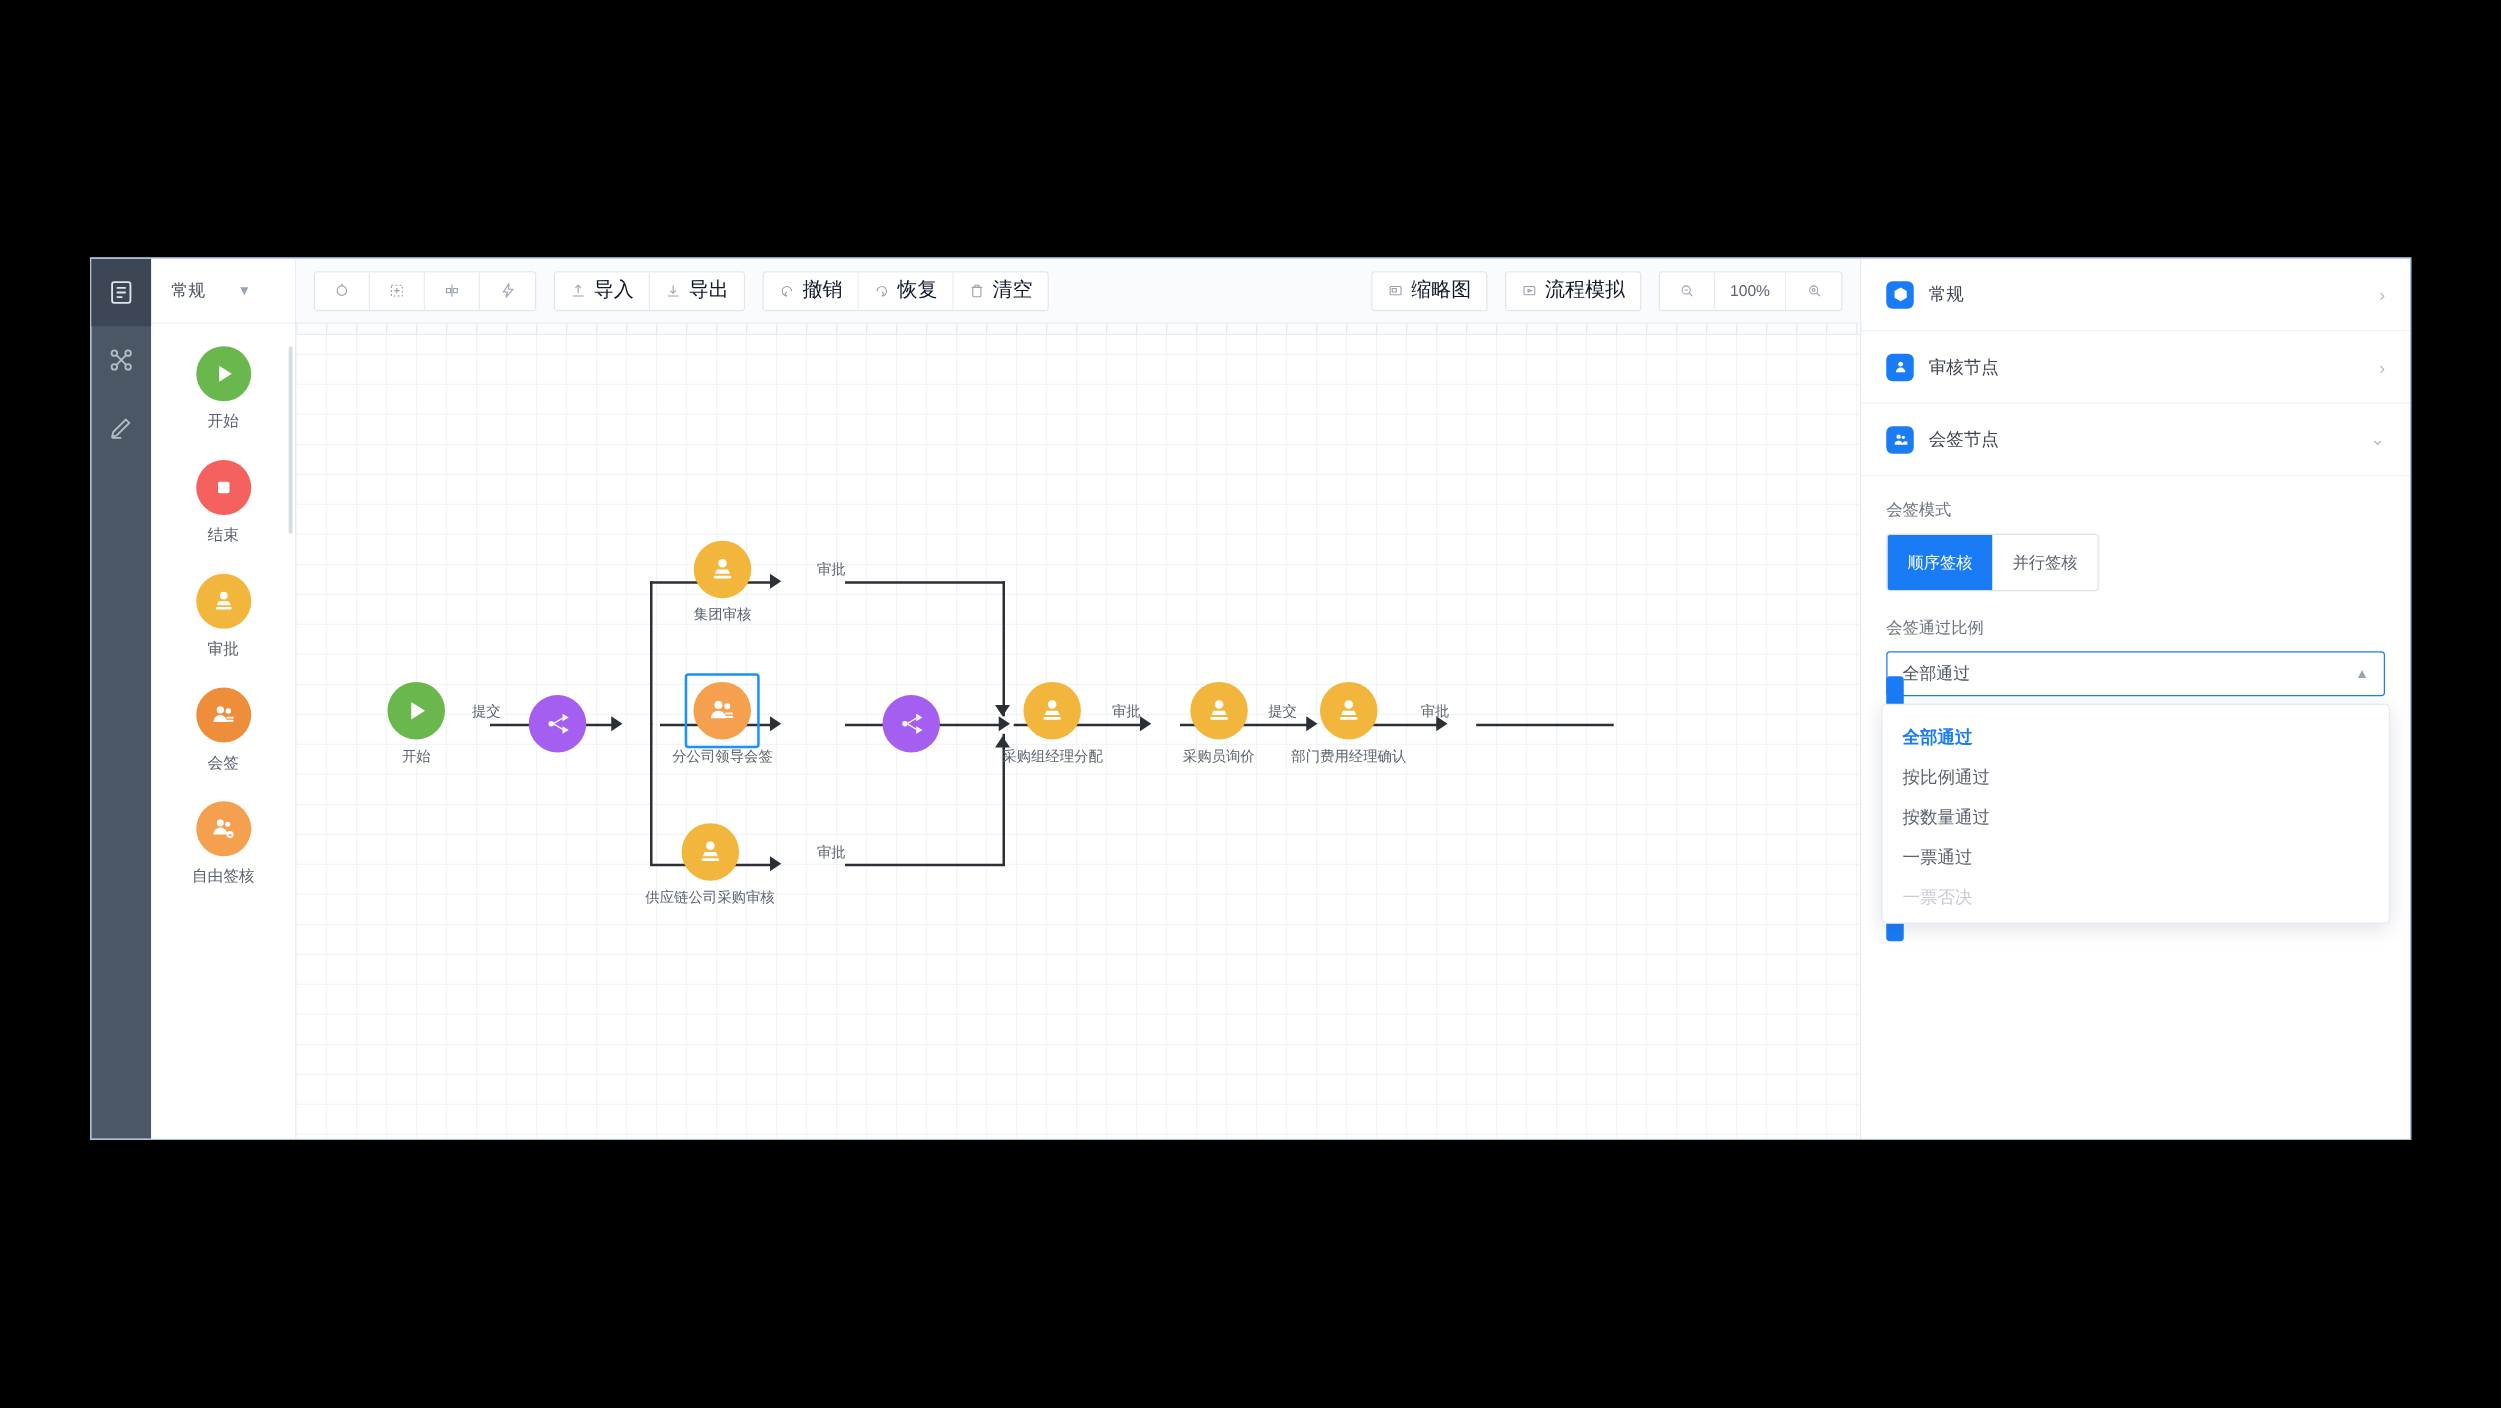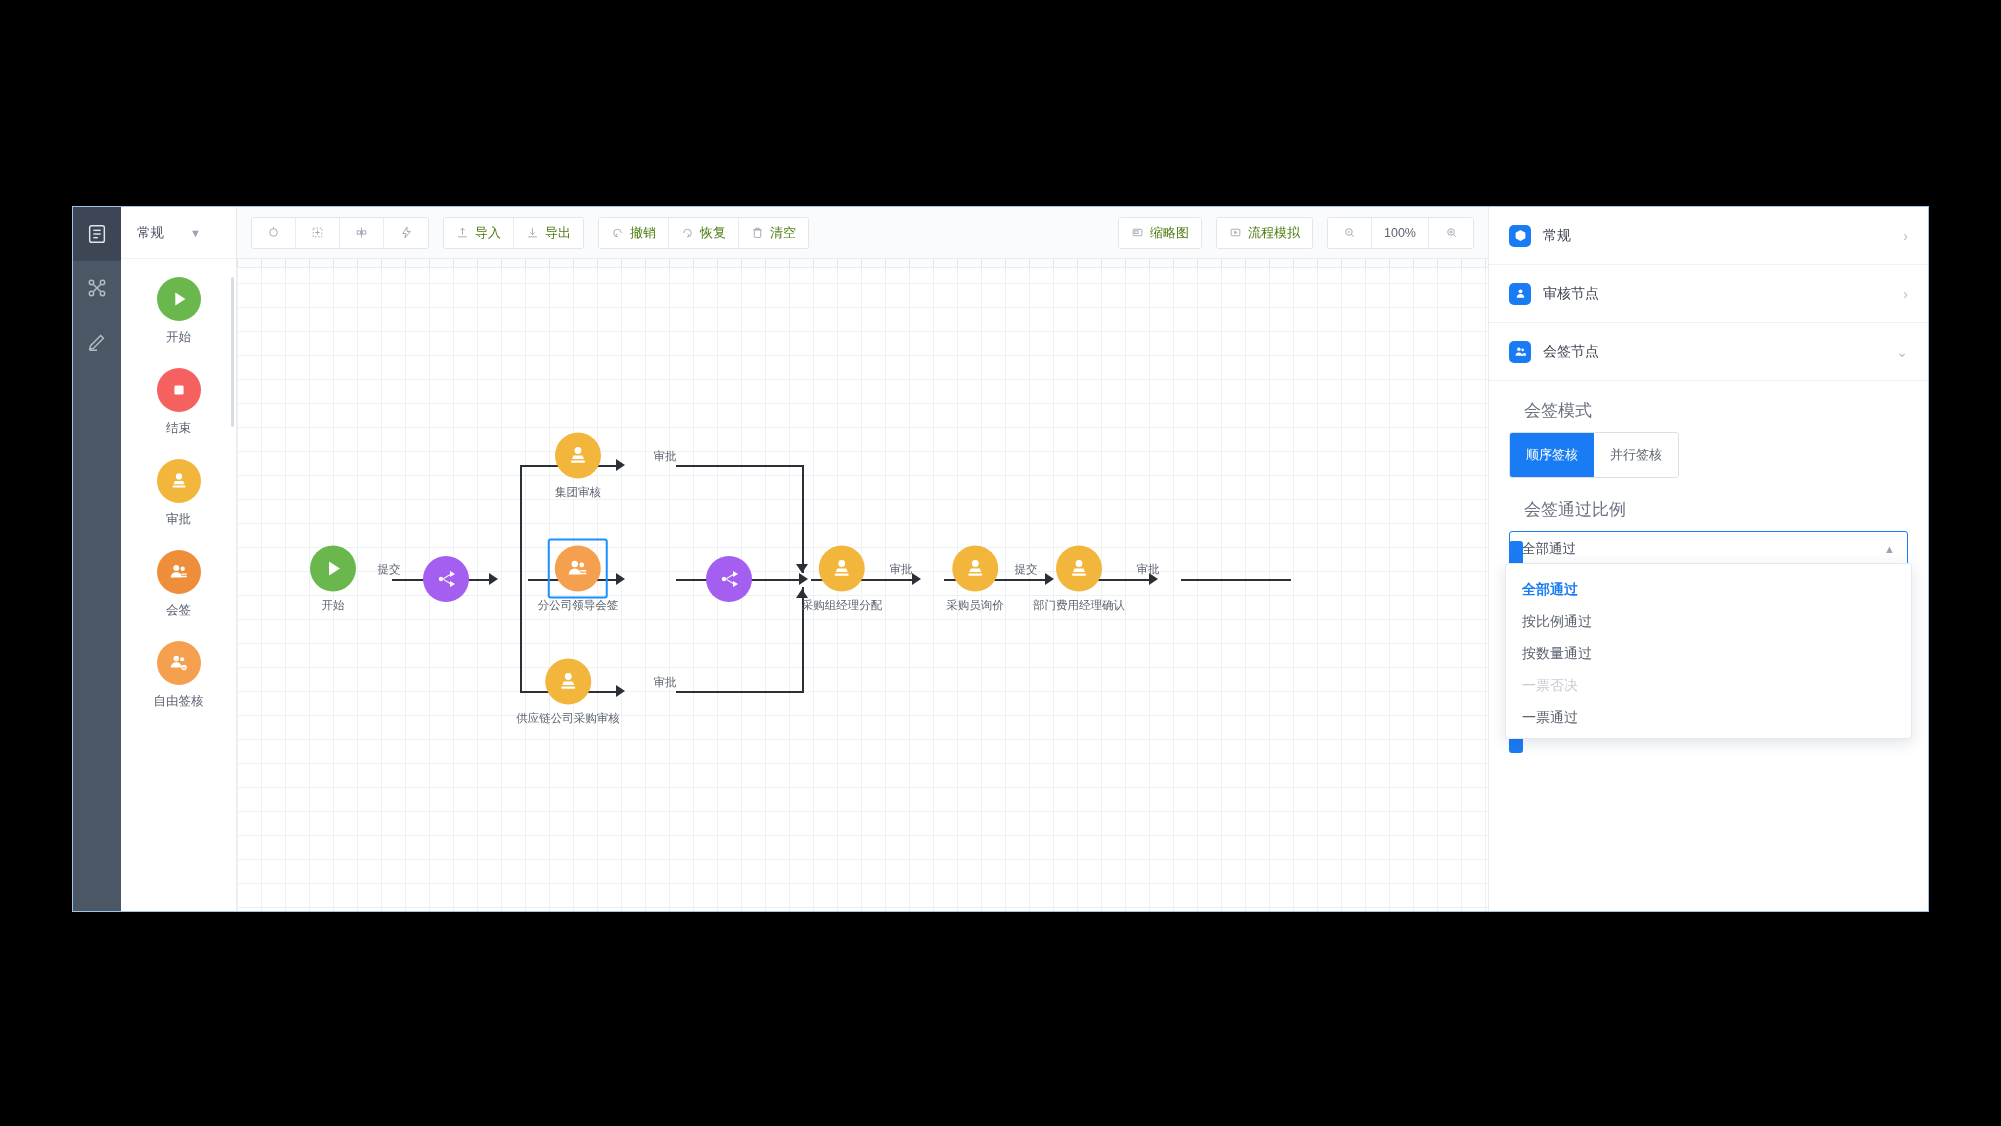--- a/index.html
+++ b/index.html
@@ -30,21 +30,21 @@
   .pal-label{ margin-top:8px; font-size:12.5px; color:#5a6170; }
   .pal-scroll{ position:absolute; right:2px; top:18px; width:3px; height:150px;
                background:#d7dce3; border-radius:2px; }
 
   
   .canvas-wrap{ flex:1; display:flex; flex-direction:column; min-width:0; }
   .toolbar{ height:52px; background:#fafbfc; border-bottom:1px solid #e8ecf1;
             display:flex; align-items:center; padding:0 14px; gap:14px; }
   .tgroup{ display:flex; border:1px solid #e2e6ec; border-radius:3px; overflow:hidden; background:#fff; }
   .tbtn{ height:30px; min-width:44px; padding:0 12px; display:flex; align-items:center;
-         justify-content:center; gap:6px; font-size:13px; color:#4d7c0f; cursor:pointer;
+         justify-content:center; gap:6px; font-size:16px; color:#0f172a; cursor:pointer;
          border-right:1px solid #e8ecf1; background:#fff; white-space:nowrap; }
   .tbtn:last-child{ border-right:none; }
   .tbtn svg{ width:13px; height:13px; stroke:#98a0ad; fill:none; stroke-width:1.6; }
   .tspacer{ flex:1; }
   .zoomval{ font-size:12.5px; color:#5d6470; min-width:56px; justify-content:center; }
 
   .canvas{ flex:1; position:relative; overflow:hidden;
     background-color:#fff;
     background-image:
       linear-gradient(to right,#eef1f4 1px,transparent 1px),
@@ -86,21 +86,21 @@
 
   .sec{ height:58px; display:flex; align-items:center; padding:0 20px; gap:12px;
         border-bottom:1px solid #eef1f5; cursor:pointer; }
   .sec-ic{ width:22px; height:22px; border-radius:5px; background:#1a7cf5;
            display:flex; align-items:center; justify-content:center; }
   .sec-ic svg{ width:13px; height:13px; fill:#fff; }
   .sec-name{ flex:1; font-size:14px; color:#3d4450; }
   .sec-arw{ color:#b5bcc7; font-size:14px; }
 
   .sec-body{ padding:18px 20px 0; }
-  .field-label{ font-size:17px; color:#6b7280; margin-bottom:10px;margin-left:15px; }
+  .field-label{ font-size:13px; color:#6b7280; margin-bottom:10px; }
   .seg{ display:inline-flex; border:1px solid #dbe0e7; border-radius:3px; overflow:hidden; margin-bottom:20px; }
   .seg div{ height:44px; padding:0 16px; display:flex; align-items:center; font-size:13px;
             color:#5a6170; cursor:pointer; background:#fff; }
   .seg div.on{ background:#1a7cf5; color:#fff; }
   .select{ height:36px; border:1px solid #1a7cf5; border-radius:3px; display:flex;
            align-items:center; padding:0 12px; font-size:13.5px; color:#4a5160; cursor:pointer; }
   .select .v{ flex:1; }
   .select .c{ color:#9aa3b2; font-size:11px; }
 
   .ghost{ position:absolute; left:20px; width:14px; height:26px; border-radius:3px; background:#1a7cf5; }
@@ -504,17 +504,17 @@
 
     <div class="ghost" style="top:334px;"></div>
     <div class="ghost" style="top:396px;"></div>
     <div class="ghost" style="top:458px;"></div>
     <div class="ghost" style="top:520px;"></div>
 
     <div class="dd" id="dropdown">
         <div class="dd-item sel">全部通过</div>
         <div class="dd-item">按比例通过</div>
         <div class="dd-item">按数量通过</div>
+        <div class="dd-item">一票通过</div>
         <div class="dd-item dim">一票否决</div>
-        <div class="dd-item">一票通过</div>
       </div>
   </div>
 </div>
 
 </body></html>

